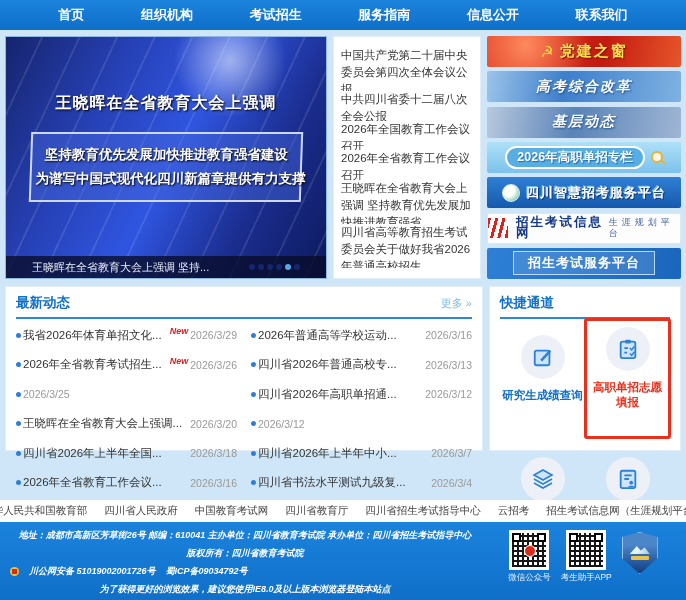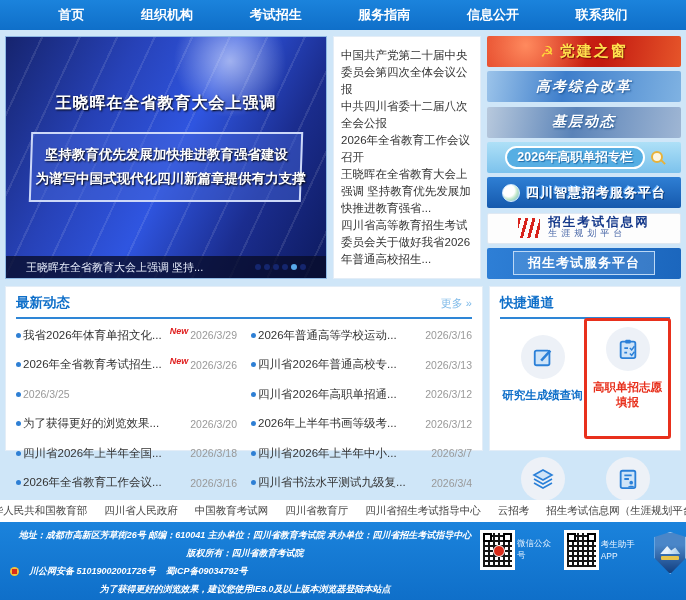--- a/index.html
+++ b/index.html
@@ -18,21 +18,21 @@
   
   .carousel { width:322px; position:relative; border:1px solid #8fb9e4; background:
       radial-gradient(circle at 70% 10%, rgba(255,255,255,.55), rgba(255,255,255,0) 18%),
       linear-gradient(118deg,#16246e 0%,#2742b8 30%,#2f55e0 52%,#1b2d8f 75%,#0d1a5e 100%);
       overflow:hidden; }
   .streak { position:absolute; left:-40px; top:0; width:420px; height:100%;
       background:repeating-linear-gradient(115deg, rgba(255,255,255,.10) 0 2px, transparent 2px 34px); }
   .c-head { position:absolute; top:56px; width:100%; text-align:center; color:#fff; font-size:16px; font-weight:bold; text-shadow:1px 1px 2px #000; letter-spacing:1px; }
   .c-box { position:absolute; top:95px; left:24px; right:24px; border:2px solid #cdd8f8; background:rgba(70,105,220,.45); padding:9px 4px; transform:skewX(-2deg); }
   .c-box div { color:#fff; font-size:13.5px; font-weight:bold; text-align:center; line-height:24px; text-shadow:1px 1px 2px #000; white-space:nowrap; }
-  .c-caption { position:absolute; left:0; right:0; bottom:0; height:22px; background:rgba(8,12,40,.78); display:flex; align-items:center; padding:0 20px; }
+  .c-caption { position:absolute; left:0; right:0; bottom:0; height:22px; background:rgba(8,12,40,.78); display:flex; align-items:center; padding:0 26px; }
   .c-caption span { color:#e8eefc; font-size:11px; flex:1; white-space:nowrap; overflow:hidden; text-overflow:ellipsis; }
   .dots { display:flex; gap:3px; }
   .dots i { width:6px; height:6px; border-radius:50%; background:#15266e; }
   .dots i.on { background:#58a8ea; }
 
   
   .headlines { width:148px; background:#fff; border:1px solid #e3edf7; padding:10px 7px; display:flex; flex-direction:column; justify-content:space-between; }
   .headlines a { color:#333; font-size:11.5px; line-height:17px; text-decoration:none; display:block; overflow:hidden; }
 
   
@@ -46,21 +46,21 @@
   .b3 { background:linear-gradient(100deg,#b8c9dd,#5a83b8 45%,#9fb6d4); }
   .b4 { background:linear-gradient(#aee0f7,#7cc2ec); }
   .b4 .pill { border:2px solid #fff; border-radius:12px; padding:1px 10px; color:#fff; font-size:12.5px; font-weight:bold; background:#56aee3; text-shadow:1px 1px 1px #1f6aa8; white-space:nowrap; }
   .mag { width:12px; height:12px; border:2px solid #e8b23a; border-radius:50%; position:relative; background:#fdf6e3; }
   .mag:after { content:""; position:absolute; width:6px; height:2px; background:#e8b23a; transform:rotate(45deg); right:-5px; bottom:-2px; }
   .b5 { background:linear-gradient(#2f7fd4,#1559ad); }
   .b5 .logo { width:18px; height:18px; border-radius:50%; background:radial-gradient(circle at 35% 35%, #fff 40%, #bfe6c8 60%, #5aa7d8); border:1px solid #d7ecff; }
   .b5 .txt { color:#fff; font-size:13px; font-weight:bold; letter-spacing:1px; text-shadow:1px 1px 0 #0c3a77,-1px -1px 0 #6db7ff; }
   .b6 { background:#fdfdfd; border:1px solid #dfe8f2; gap:8px; }
   .b6 .stripes { width:22px; height:20px; background:repeating-linear-gradient(105deg,#d8231c 0 3px,transparent 3px 7px); }
-  .b6 .t { display:flex; flex-direction:column; line-height:11px; }
+  .b6 .t { display:flex; flex-direction:row; line-height:11px; }
   .b6 .t b { color:#14388a; font-size:12.5px; letter-spacing:2px; }
   .b6 .t s { color:#4a68a8; font-size:9px; letter-spacing:4px; text-decoration:none; }
   .b7 { background:linear-gradient(100deg,#2e7fd6,#1b66bd); }
   .b7 .box { border:1px solid #bcd8f5; padding:2px 14px; color:#fff; font-size:13px; font-weight:bold; letter-spacing:1px; background:rgba(255,255,255,.12); }
 
   
   .panel { background:#fff; border:1px solid #e3edf7; padding:4px 10px 6px; }
   .latest { width:478px; }
   .quick { width:192px; }
   .p-head { display:flex; align-items:center; justify-content:space-between; border-bottom:2px solid #2e86d6; padding:3px 0 5px; }
@@ -85,21 +85,21 @@
   
   .links-bar { height:22px; background:#fff; display:flex; align-items:center; justify-content:center; gap:17px; flex:0 0 auto; }
   .links-bar a { color:#444; font-size:10.5px; text-decoration:none; white-space:nowrap; }
 
   
   footer { height:78px; background:linear-gradient(#1b83dc,#0f6fc9); flex:0 0 auto; display:flex; color:#fff; }
   .f-text { width:470px; margin-left:10px; text-align:center; font-size:9px; font-weight:bold; font-style:italic; line-height:18px; padding-top:4px; }
   .f-mid { display:flex; align-items:center; justify-content:flex-start; gap:10px; }
   .shield-dot { width:9px; height:9px; border-radius:50%; background:radial-gradient(circle,#d92b1a 45%,#f2c13a 46%); display:inline-block; }
   .f-right { flex:1; display:flex; gap:10px; padding-top:8px; justify-content:center; align-items:flex-start; }
-  .qrwrap { display:flex; flex-direction:row; align-items:center; gap:2px; }
+  .qrwrap { display:flex; flex-direction:column; align-items:center; gap:2px; }
   .qr { width:40px; height:40px; background:#fff; padding:3px; position:relative; }
   .qr .mesh { width:100%; height:100%;
       background:repeating-linear-gradient(0deg,#161616 0 2px,transparent 2px 5px),
                  repeating-linear-gradient(90deg,#161616 0 2px,rgba(255,255,255,.85) 2px 5px); }
   .qr .c1,.qr .c2 { position:absolute; width:9px; height:9px; border:2px solid #000; background:#fff; }
   .qr .c1 { top:3px; left:3px; } .qr .c2 { top:3px; right:3px; }
   .qr.seal .mesh:after { content:""; position:absolute; left:50%; top:50%; width:10px; height:10px; margin:-5px 0 0 -5px; border-radius:50%; background:#d92b1a; border:1px solid #fff; }
   .qr { position:relative; }
   .qrlabel { font-size:8.5px; color:#eaf4ff; }
   .shield { width:36px; height:42px; margin-top:2px; background:linear-gradient(#4a86c8 30%,#123f80); clip-path:polygon(50% 0,100% 12%,100% 62%,50% 100%,0 62%,0 12%); border:1px solid #9cc3ea; display:flex; flex-direction:column; align-items:center; justify-content:center; gap:2px; }
@@ -139,20 +139,21 @@
             <i></i>
             <i class="on"></i>
             <i></i>
           </div>
         </div>
       </div>
 
       <div class="headlines">
         <a href="#">中国共产党第二十届中央委员会第四次全体会议公报</a>
         <a href="#">中共四川省委十二届八次全会公报</a>
+        <a href="#">2026年全国教育工作会议召开</a>
         <a href="#">2026年全省教育工作会议召开</a>
         <a href="#">王晓晖在全省教育大会上强调 坚持教育优先发展加快推进教育强省...</a>
         <a href="#">四川省高等教育招生考试委员会关于做好我省2026年普通高校招生...</a>
       </div>
 
       <aside class="sidebar">
         <div class="banner b1">
           <span class="emblem">☭</span>
           <span class="txt">党建之窗</span>
         </div>
@@ -203,21 +204,21 @@
               <a href="#">2026年全省教育考试招生...</a>
               <span class="new">New</span>
               <span class="ndate">2026/3/26</span>
             </li>
             <li class="nrow">
               <span class="dot"></span>
               <span class="ndate">2026/3/25</span>
             </li>
             <li class="nrow">
               <span class="dot"></span>
-              <a href="#">为了获得更好的浏览效果...</a>
+              <a href="#">王晓晖在全省教育大会上强调...</a>
               <span class="ndate">2026/3/20</span>
             </li>
             <li class="nrow">
               <span class="dot"></span>
               <a href="#">四川省2026年上半年全国...</a>
               <span class="ndate">2026/3/18</span>
             </li>
             <li class="nrow">
               <span class="dot"></span>
               <a href="#">2026年全省教育工作会议...</a>
@@ -235,21 +236,20 @@
               <a href="#">四川省2026年普通高校专...</a>
               <span class="ndate">2026/3/13</span>
             </li>
             <li class="nrow">
               <span class="dot"></span>
               <a href="#">四川省2026年高职单招通...</a>
               <span class="ndate">2026/3/12</span>
             </li>
             <li class="nrow">
               <span class="dot"></span>
-              <a href="#">2026年上半年书画等级考...</a>
               <span class="ndate">2026/3/12</span>
             </li>
             <li class="nrow">
               <span class="dot"></span>
               <a href="#">四川省2026年上半年中小...</a>
               <span class="ndate">2026/3/7</span>
             </li>
             <li class="nrow">
               <span class="dot"></span>
               <a href="#">四川省书法水平测试九级复...</a>

